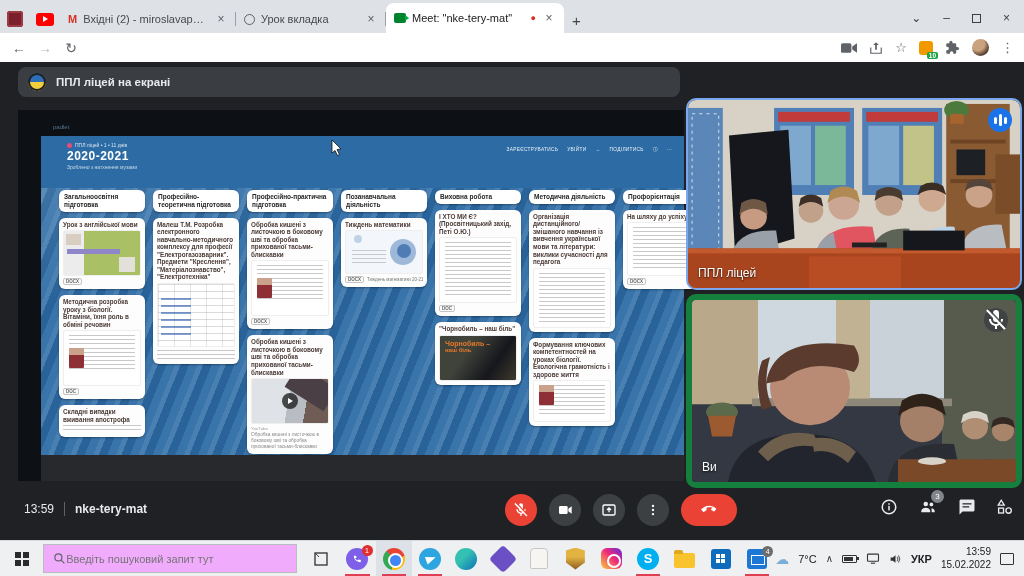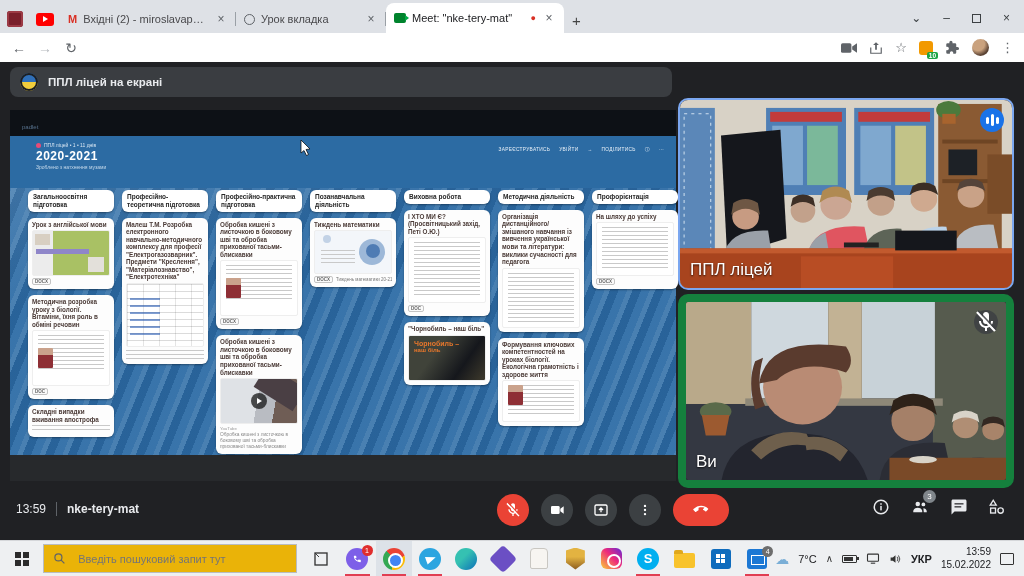--- a/index.html
+++ b/index.html
@@ -48,31 +48,31 @@
   .tb-ic { color:#5f6368; }
   .ext-box { width:14px; height:14px; background:#f29900; border-radius:3px; position:relative; }
   .ext-badge { position:absolute; right:-5px; bottom:-4px; background:#1ea446; color:#fff;
                font-size:6.5px; padding:0 2px; border-radius:2px; font-weight:bold; }
   .avatar { width:17px; height:17px; border-radius:50%;
             background:radial-gradient(circle at 35% 30%, #caa27e 0 40%, #5b4334 70%); }
   .star { font-size:13px; }
   .dots3 { font-size:13px; letter-spacing:0; }
 
   
-  #meet { position:absolute; top:62px; left:0; width:856px; height:478px; background:#202124; }
+  #meet { position:absolute; top:62px; left:8px; width:856px; height:478px; background:#202124; }
   #banner { position:absolute; top:5px; left:10px; width:662px; height:30px; background:#3a3d41;
             border-radius:8px; display:flex; align-items:center; gap:10px; padding:0 10px; }
   .flag { width:18px; height:18px; border-radius:50%; overflow:hidden;
           background:linear-gradient(180deg,#2f6fb8 0 50%, #f2ce3c 50% 100%);
           box-shadow:inset 0 0 0 2px #1d1f22; }
   #banner-title { color:#e8eaed; font-size:11.5px; font-weight:bold; }
 
   
   #share { position:absolute; top:48px; left:10px; width:666px; height:371px;
-           background:#0d1116; display:flex; flex-direction:column; }
+           background:#0d1116; display:flex; flex-direction:column;padding-left:23px; }
   #share-top { height:26px; color:#57718c; font-size:6px; padding:14px 0 0 12px; }
   #padlet { flex:1; position:relative;
     background:
       linear-gradient(165deg, rgba(255,255,255,.14) 0%, rgba(255,255,255,0) 35%),
       repeating-linear-gradient(112deg, rgba(255,255,255,.13) 0 5px, rgba(16,52,96,.18) 5px 13px,
         rgba(255,255,255,.05) 13px 21px),
       #2e6da6; }
   #share-bottom { height:26px; background:#27292c; }
   #padlet-head { position:absolute; top:0; left:0; right:0; height:52px; background:#2c6ba3;
                  color:#fff; padding:6px 10px 0 26px; }
@@ -131,23 +131,23 @@
   .prev-dark { height:46px; position:relative; border-radius:2px; overflow:hidden;
       background:linear-gradient(125deg,#40433a 0 35%, #15171c 70%, #3e3a2c 100%); padding:4px 5px; }
   .thumb-l1 { font-size:7px; font-weight:bold; color:#e8772b; }
   .thumb-l2 { font-size:6px; font-weight:bold; color:#e8772b; }
   .prev-text { background:#fff; padding:4px 5px; }
   .cursor { position:absolute; z-index:5; }
 
   
   .tile { position:absolute; left:678px; width:336px; border-radius:10px; overflow:hidden; background:#000; }
   #tile1 { top:36px; height:192px; border:2px solid #7ba7f0; }
-  #tile2 { top:232px; height:194px; border:8px solid #15803d; }
+  #tile2 { top:232px; height:194px; border:6px solid #15803d; }
   .tile svg { display:block; width:100%; height:100%; }
-  .tile-label { position:absolute; left:10px; bottom:8px; color:#fff; font-size:17px;
+  .tile-label { position:absolute; left:10px; bottom:8px; color:#fff; font-size:12px;
                 text-shadow:0 1px 2px rgba(0,0,0,.8); }
   .audio-badge { position:absolute; top:8px; right:8px; width:24px; height:24px; border-radius:50%;
                  background:#1a73e8; display:flex; align-items:center; justify-content:center; gap:2px; }
   .audio-badge i { width:3px; background:#fff; border-radius:2px; display:block; }
   .mute-badge { position:absolute; top:8px; right:8px; width:24px; height:24px; border-radius:50%;
                 background:rgba(60,64,67,.85); display:flex; align-items:center; justify-content:center; }
 
   
   #controlbar { position:absolute; left:0; bottom:6px; width:1024px; height:46px; }
   #meet-left { position:absolute; left:16px; top:14px; display:flex; align-items:center; gap:10px;
@@ -164,22 +164,22 @@
   .mr-ic { position:relative; }
   .pbadge { position:absolute; top:-8px; right:-6px; background:#80868b; color:#fff; font-size:8px;
             width:13px; height:13px; border-radius:50%; text-align:center; line-height:13px; }
 
   
   #taskbar { position:absolute; bottom:0; left:0; width:1024px; height:36px; background:#eef0f2;
              border-top:1px solid #d5d7da; display:flex; align-items:center; }
   #start { width:44px; height:36px; display:flex; align-items:center; justify-content:center; }
   .winlogo { width:14px; height:14px; display:grid; grid-template-columns:6px 6px; grid-gap:2px; }
   .winlogo i { background:#2b2b2b; display:block; height:6px; }
-  #tsearch { width:258px; height:29px; background:#eab308; border:1px solid #b9bcc0; display:flex;
-             align-items:center; gap:12px; padding:0 9px; margin-right:6px; }
+  #tsearch { width:258px; height:29px; background:#f0abfc; border:1px solid #b9bcc0; display:flex;
+             align-items:center; gap:0; padding:0 9px; margin-right:6px; }
   #tsearch input { border:none; outline:none; font-size:11px; color:#444; width:200px;
                    font-family:"Liberation Sans", sans-serif; background:transparent; }
   .tapp { width:37px; height:36px; display:flex; align-items:center; justify-content:center; position:relative; }
   .tapp.running::after { content:""; position:absolute; bottom:0; left:6px; right:6px; height:3px;
                          background:#e03e52; }
   .tapp.active { background:#dde2e8; }
   .badge-red { position:absolute; top:4px; right:3px; background:#e02d2d; color:#fff; font-size:7px;
                min-width:11px; height:11px; border-radius:6px; text-align:center; line-height:11px; }
   .badge-gray { position:absolute; top:5px; right:2px; background:#6d6d6d; color:#fff; font-size:7px;
                 width:11px; height:11px; border-radius:6px; text-align:center; line-height:11px; }

